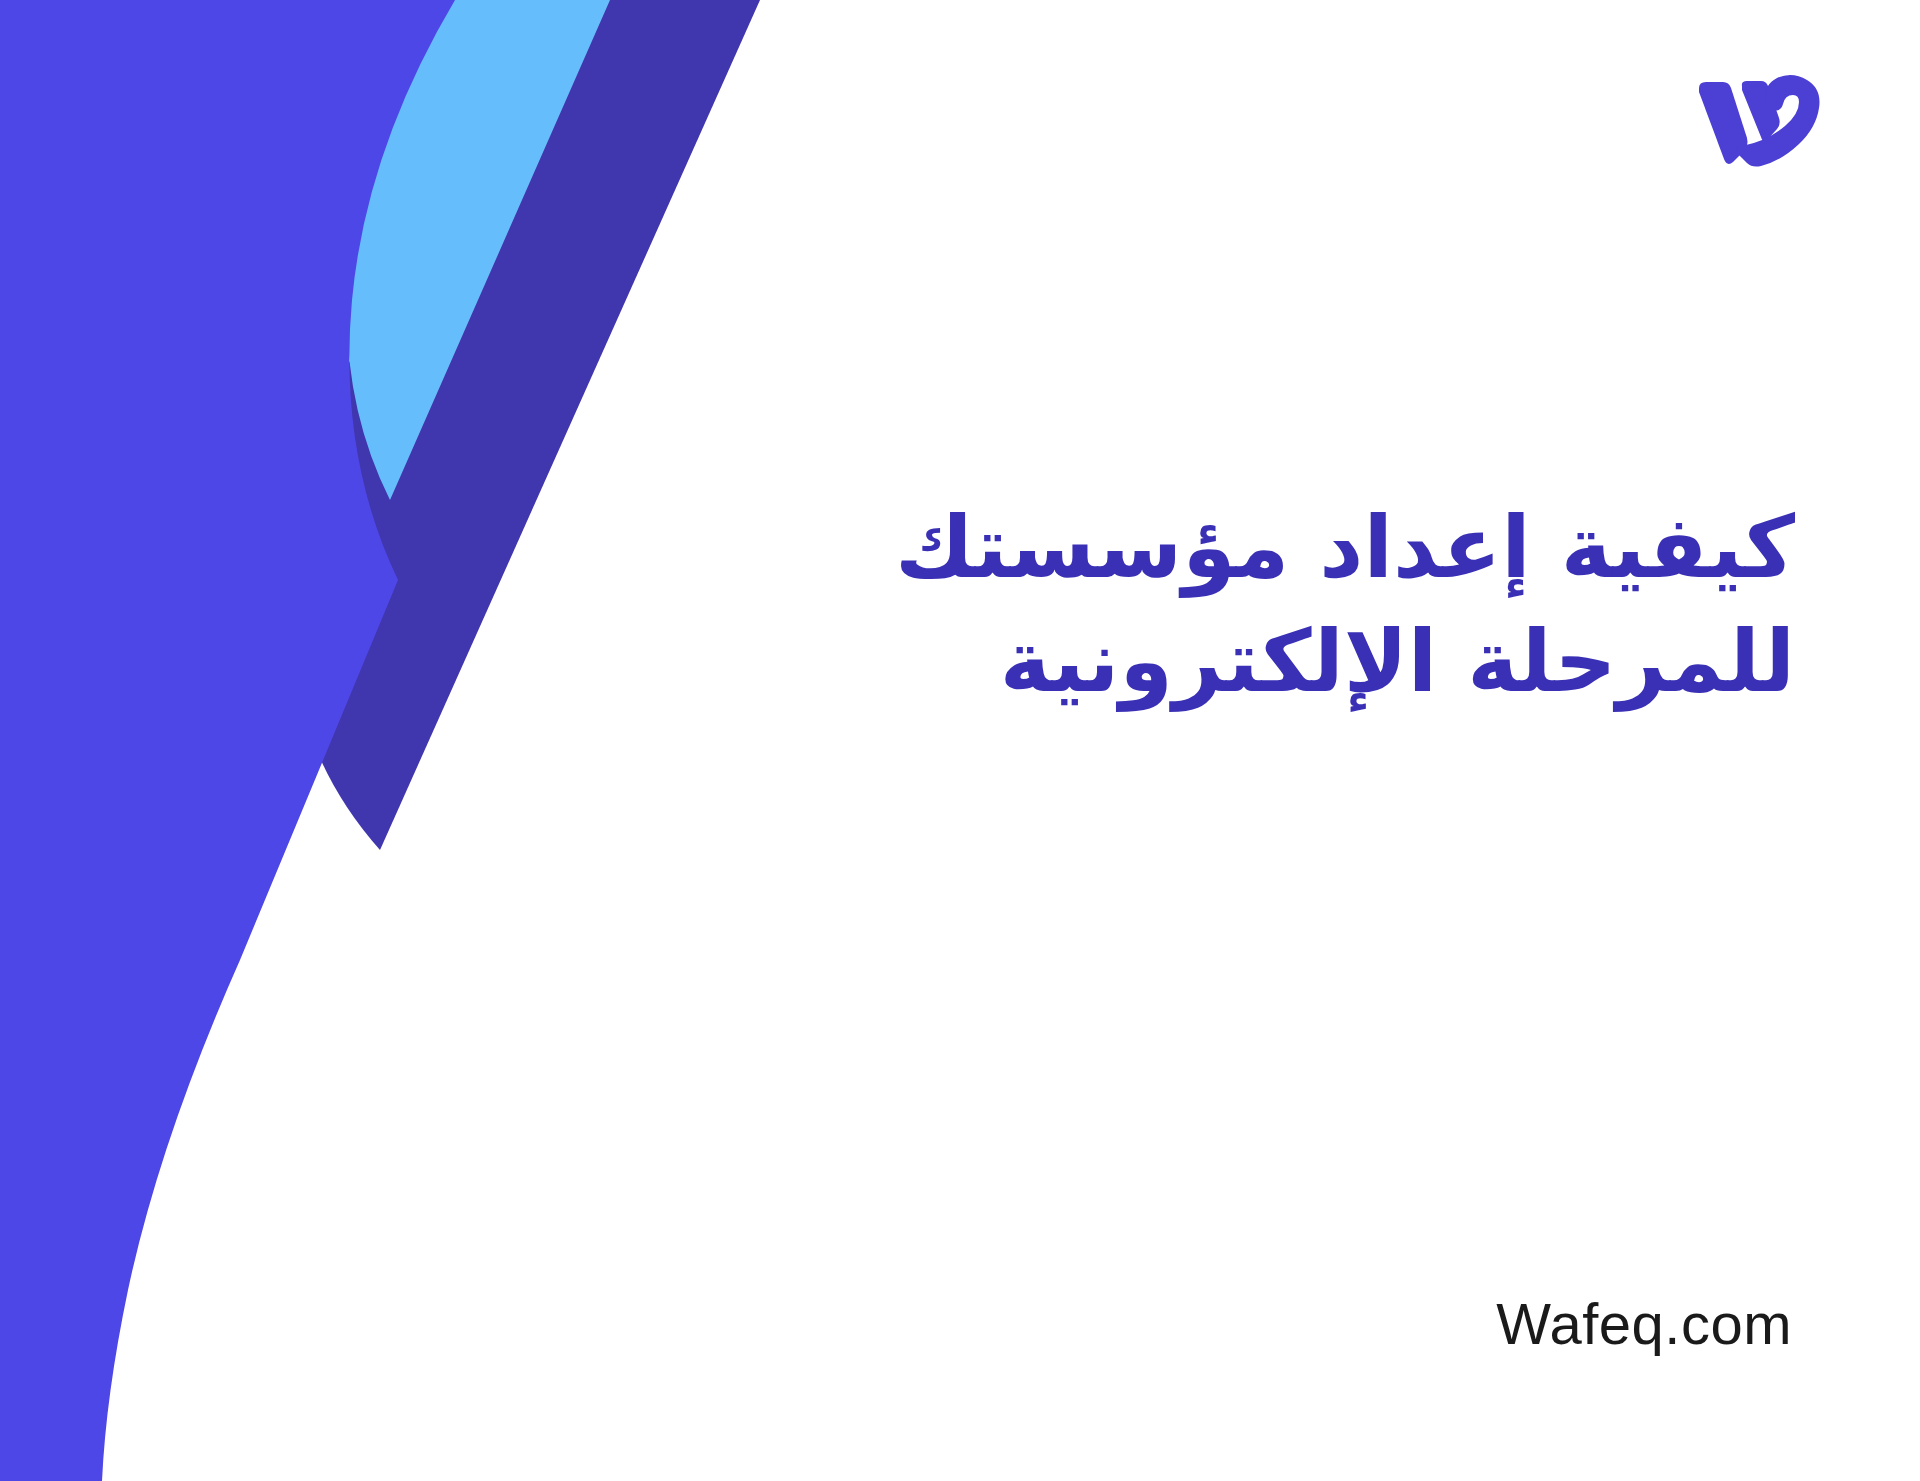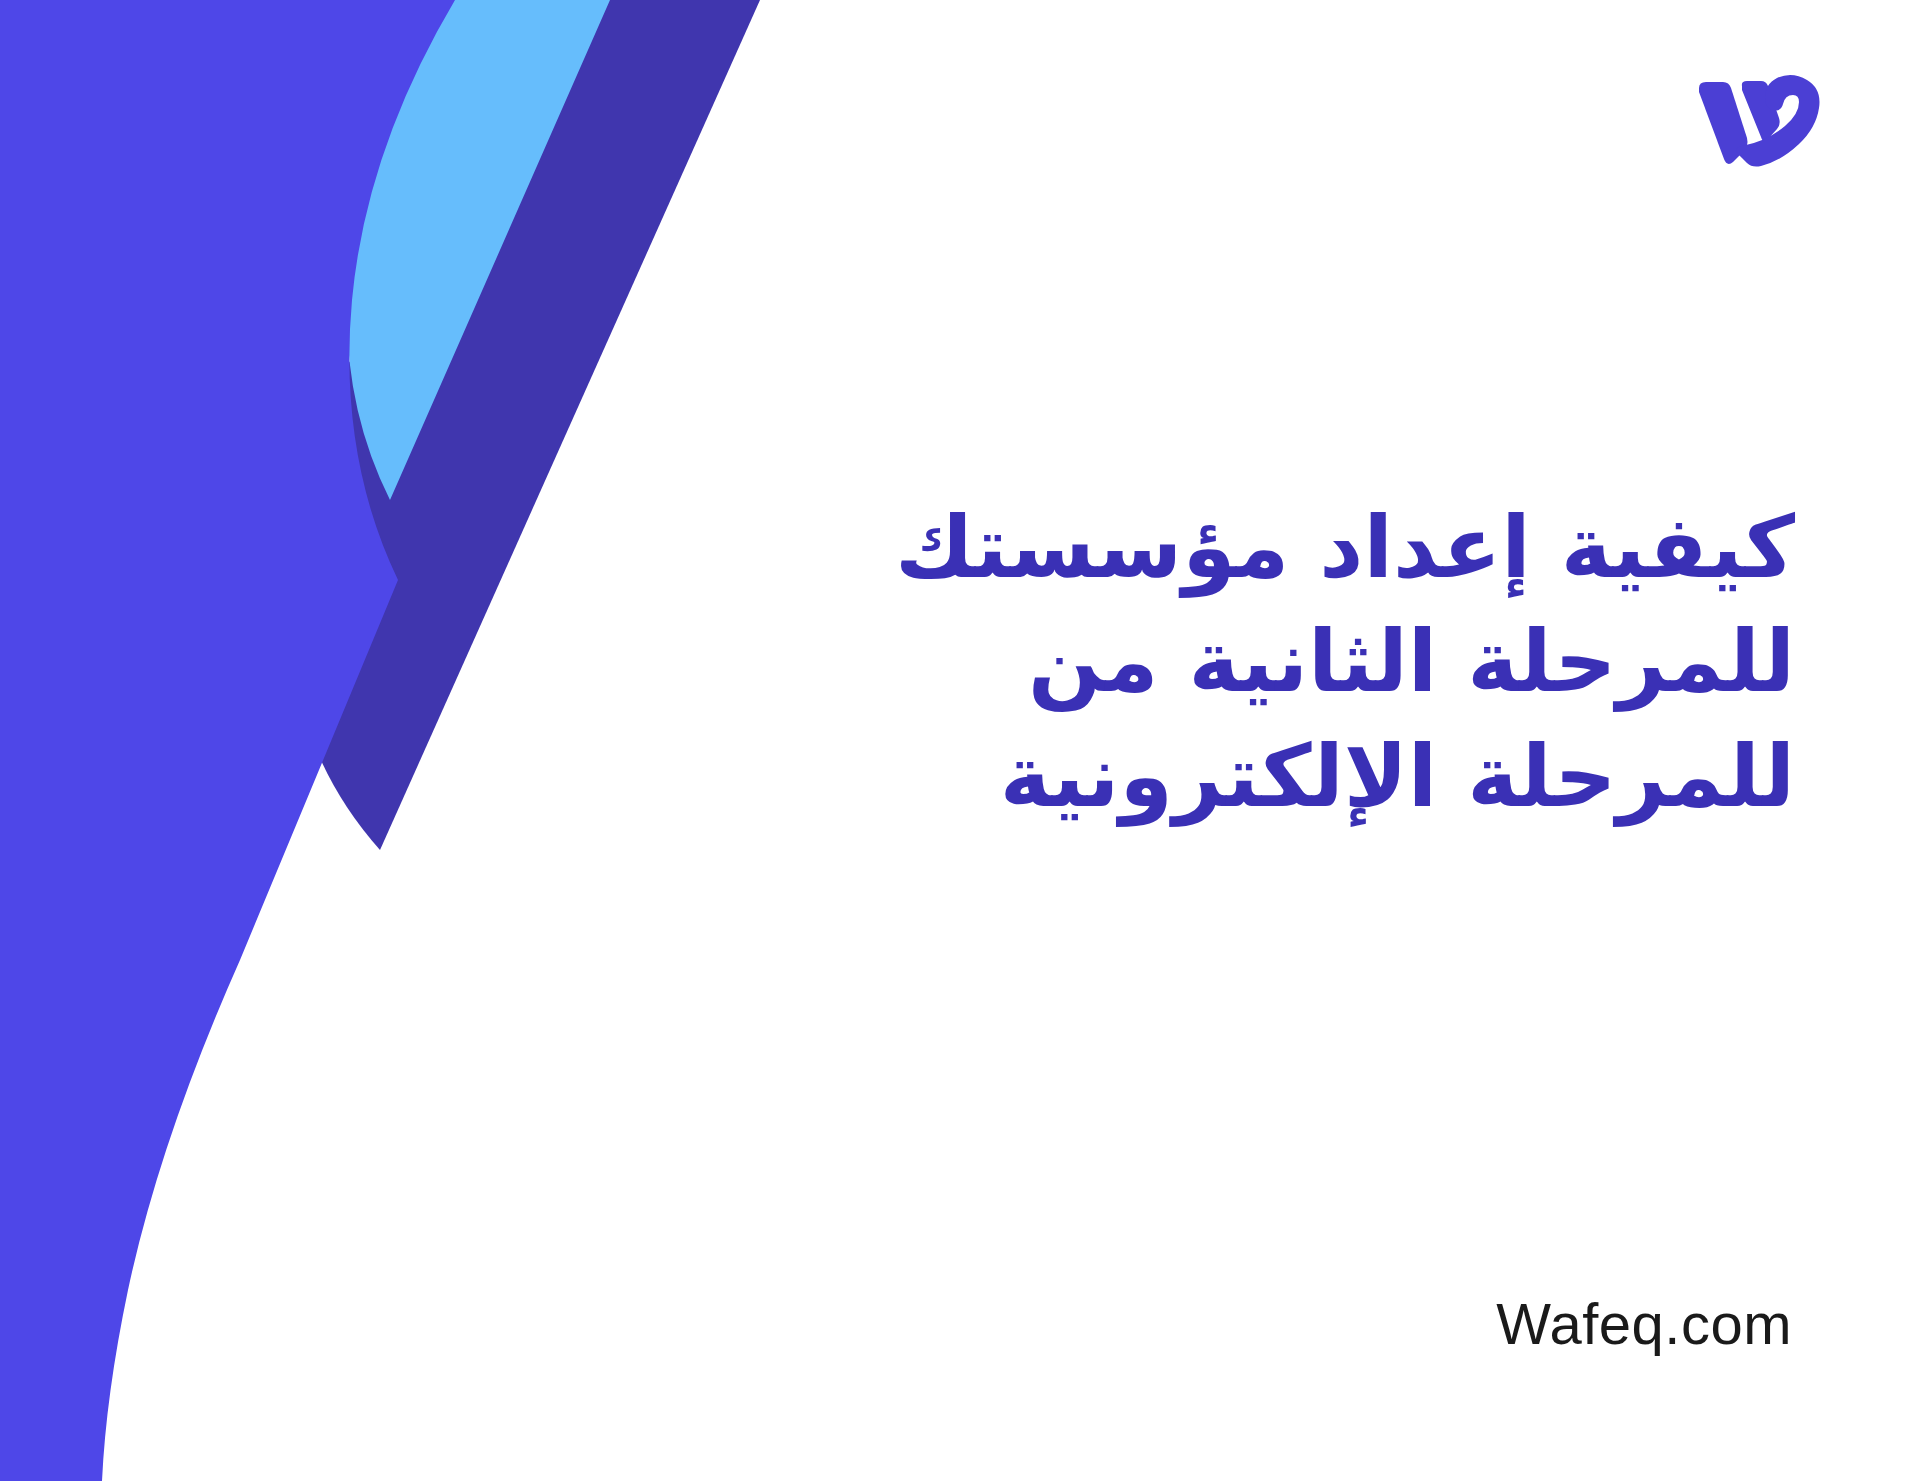--- a/index.html
+++ b/index.html
@@ -97,19 +97,18 @@
 
         <path d="M112 18 Q127 27 124 46 Q121 66 104 82 Q86 99 66 104 Q57 106 52 101 L43 92
                  Q38 86 47 84 Q72 79 90 64 Q104 52 104 40 Q104 33 98 33 Q90 33 88 42
                  Q86 50 78 48 Q70 46 70 36 Q70 22 82 16 Q97 9 112 18 Z"></path>
       </g>
     </svg>
   </div>
 
   <h1 class="headline">
     <span class="line">كيفية إعداد مؤسستك</span>
-    <span class="line">للمرحلة الثانية من</span>
     <span class="line">للمرحلة الإلكترونية</span>
   </h1>
 
   <div class="footer">Wafeq.com</div>
 
 </div>
 
 </body></html>

